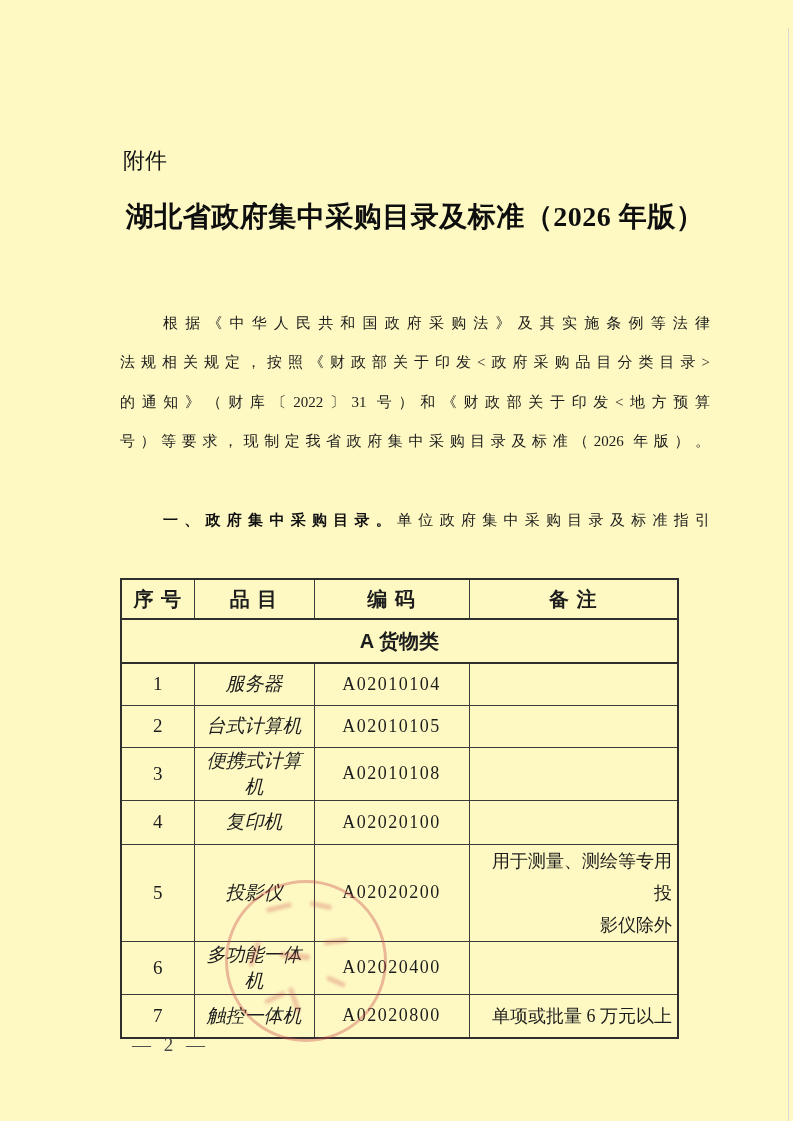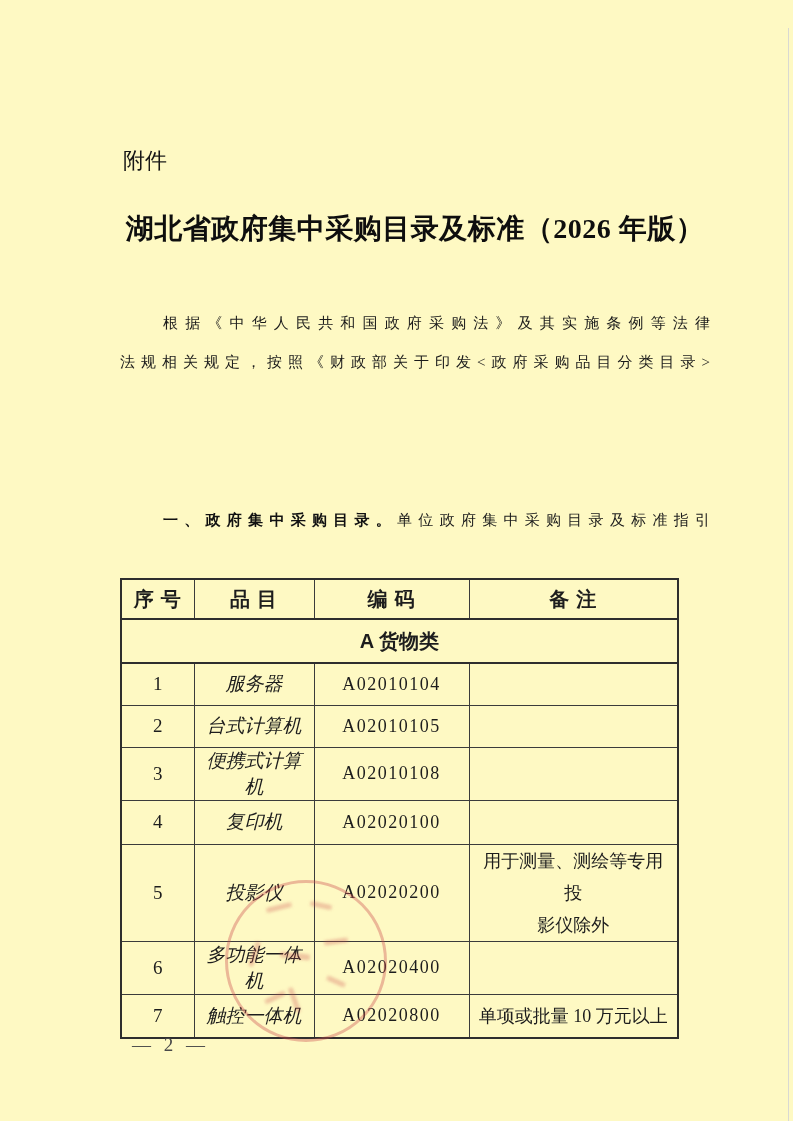--- a/index.html
+++ b/index.html
@@ -16,21 +16,21 @@
   .scan-edge {
     position:absolute; right:4px; top:28px; bottom:0;
     width:1px; background:#d9d9d2;
   }
   .attachment-label {
     position:absolute; left:123px; top:146px;
     font-family:"Liberation Sans","DejaVu Sans",sans-serif;
     font-size:22px; color:#161616;
   }
   .doc-title {
-    position:absolute; left:118px; top:210px; width:594px;
+    position:absolute; left:118px; top:198px; width:594px;
     text-align:center; white-space:nowrap;
     font-size:28px; font-weight:700; color:#0e0e0e;
     letter-spacing:0.5px;
   }
   .body-text { position:absolute; left:120px; width:590px; }
   .intro-block { top:304px; }
   .section-block { top:500px; }
   .text-line {
     height:39.3px; line-height:39.3px;
     font-size:15px;
@@ -48,41 +48,41 @@
     width:557px; border-collapse:collapse; table-layout:fixed;
     border:2px solid #2e2e2e;
   }
   .catalog th, .catalog td {
     border:1.5px solid #3b3b3b;
     padding:0 3px;
     overflow:hidden;
   }
   .catalog thead tr { height:40px; }
   .catalog thead th {
-    font-family:Liberation Serif, serif;
+    font-family:Liberation Sans, sans-serif;
     font-weight:700; font-size:20px; letter-spacing:1px;
     border-bottom:2.5px solid #2e2e2e;
     text-align:center;
   }
   .catalog tbody tr { height:42px; }
   .catalog tr.section-row { height:44px;padding-left:7px; }
   .catalog tr.section-row td {
     font-family:"Liberation Sans","DejaVu Sans",sans-serif;
     font-weight:700; font-size:20px; text-align:center;
     border-bottom:2px solid #2e2e2e;
   }
   .catalog tbody tr:nth-child(5) { height:44px; }
   .catalog tbody tr:nth-child(6) { height:84px; }
   .catalog tbody tr:nth-child(7) { height:43px; }
   .catalog tbody tr:nth-child(8) { height:44px; }
   td.c-no   { text-align:center; font-size:19px; }
   td.c-item { text-align:center; font-size:19px; padding:0 3px;font-style:italic; }
   td.c-code { text-align:center; font-size:18px; letter-spacing:1.5px; }
   td.c-remark {
-    text-align:center; font-size:18px; line-height:32px;
+    text-align:right; font-size:18px; line-height:32px;
     padding:0 5px; white-space:pre-line;
   }
   .page-number {
     position:absolute; left:132px; top:1034px;
     font-size:19px; letter-spacing:4px; color:#4a4a4a;
   }
   
   .seal {
     position:absolute; left:225px; top:880px;
     width:156px; height:156px;
@@ -111,20 +111,22 @@
 
   <div class="scan-edge"></div>
 
   <div class="attachment-label">附件</div>
 
   <h1 class="doc-title" style="margin:0;">湖北省政府集中采购目录及标准（2026 年版）</h1>
 
   <div class="body-text intro-block">
     <div class="text-line indent">根据《中华人民共和国政府采购法》及其实施条例等法律</div>
     <div class="text-line">法规相关规定，按照《财政部关于印发&lt;政府采购品目分类目录&gt;</div>
+    <div class="text-line">的通知》（财库〔2022〕31 号）和《财政部关于印发&lt;地方预算</div>
+    <div class="text-line">号）等要求，现制定我省政府集中采购目录及标准（2026 年版）。</div>
   </div>
 
   <div class="body-text section-block">
     <div class="text-line indent">
       <span class="lead-bold">一、政府集中采购目录。</span><span>单位政府集中采购目录及标准指引</span>
     </div>
   </div>
 
   <table class="catalog">
     <colgroup>
@@ -180,21 +182,21 @@
         <tr>
       <td class="c-no">6</td>
       <td class="c-item">多功能一体机</td>
       <td class="c-code">A02020400</td>
       <td class="c-remark"></td>
     </tr>
         <tr>
       <td class="c-no">7</td>
       <td class="c-item">触控一体机</td>
       <td class="c-code">A02020800</td>
-      <td class="c-remark">单项或批量 10 万元以上</td>
+      <td class="c-remark">单项或批量 6 万元以上</td>
     </tr>
       </tbody>
   </table>
 
   <div class="seal" style="border-color: rgba(205, 80, 80, 0.38);">
     <span class="mark m1"></span>
     <span class="mark m2"></span>
     <span class="mark m3"></span>
     <span class="mark m4"></span>
     <span class="mark m5"></span>

